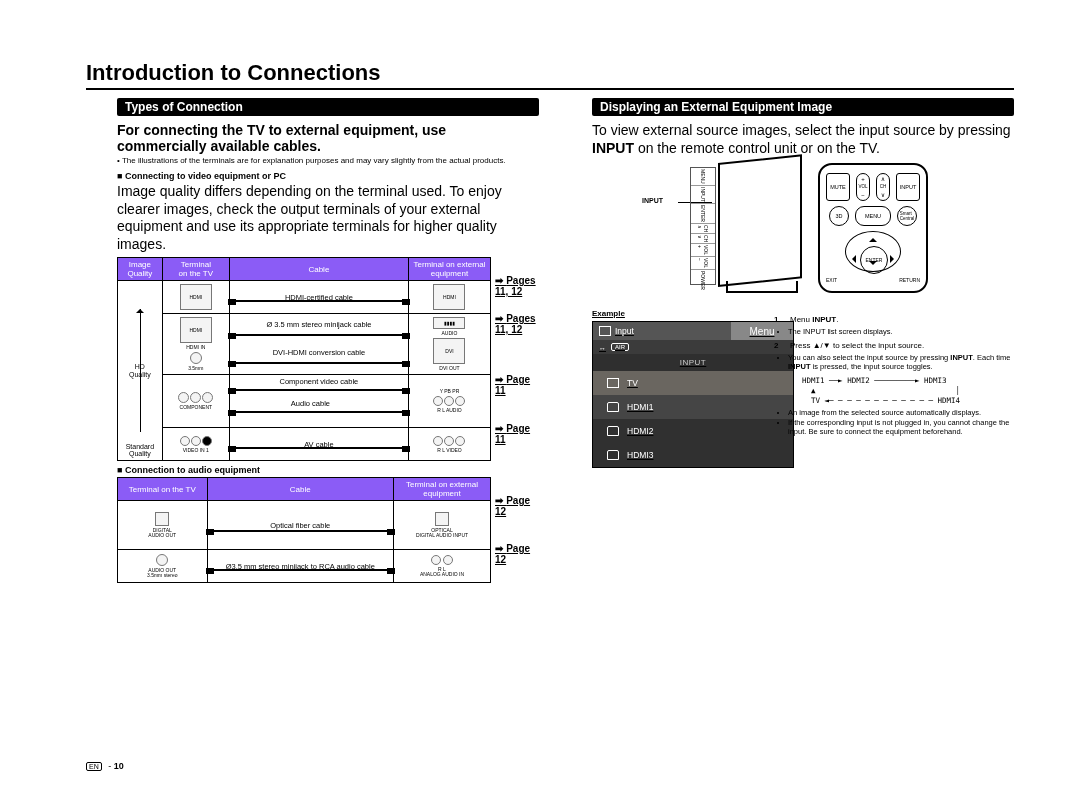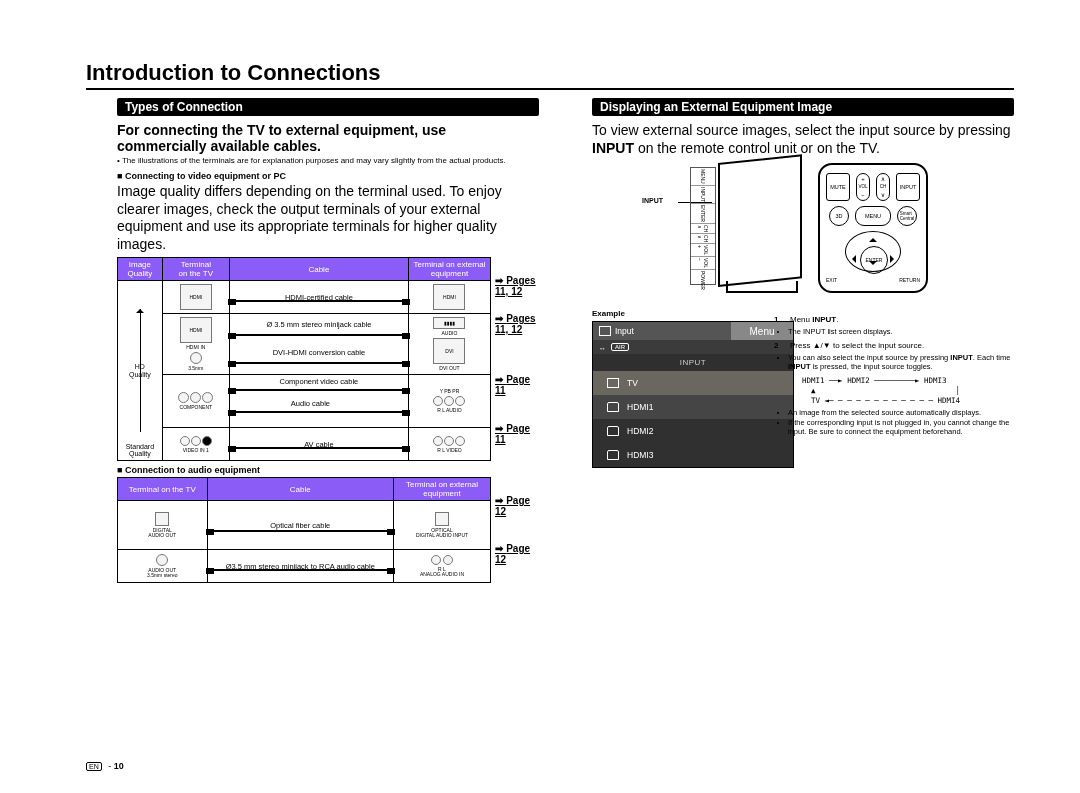--- a/index.html
+++ b/index.html
@@ -333,21 +333,21 @@
             <div class="enter">ENTER</div>
           </div>
           <div class="row" style="justify-content:space-between;padding:0 4px;">
             <div style="font-size:5px;">EXIT</div>
             <div style="font-size:5px;">RETURN</div>
           </div>
         </div>
       </div>
 
       <div style="display:flex;gap:18px;align-items:flex-start;">
-        <div style="width:164px;">
+        <div style="width:164px;text-decoration:underline;">
           <div class="example-lbl">Example</div>
           <div class="menu-box">
             <div class="mb-head">
               <div class="l">
                   <span>Input</span>
                 </div>
               <div class="r">Menu</div>
             </div>
             <div class="mb-sub">
                 <span>↔</span>

